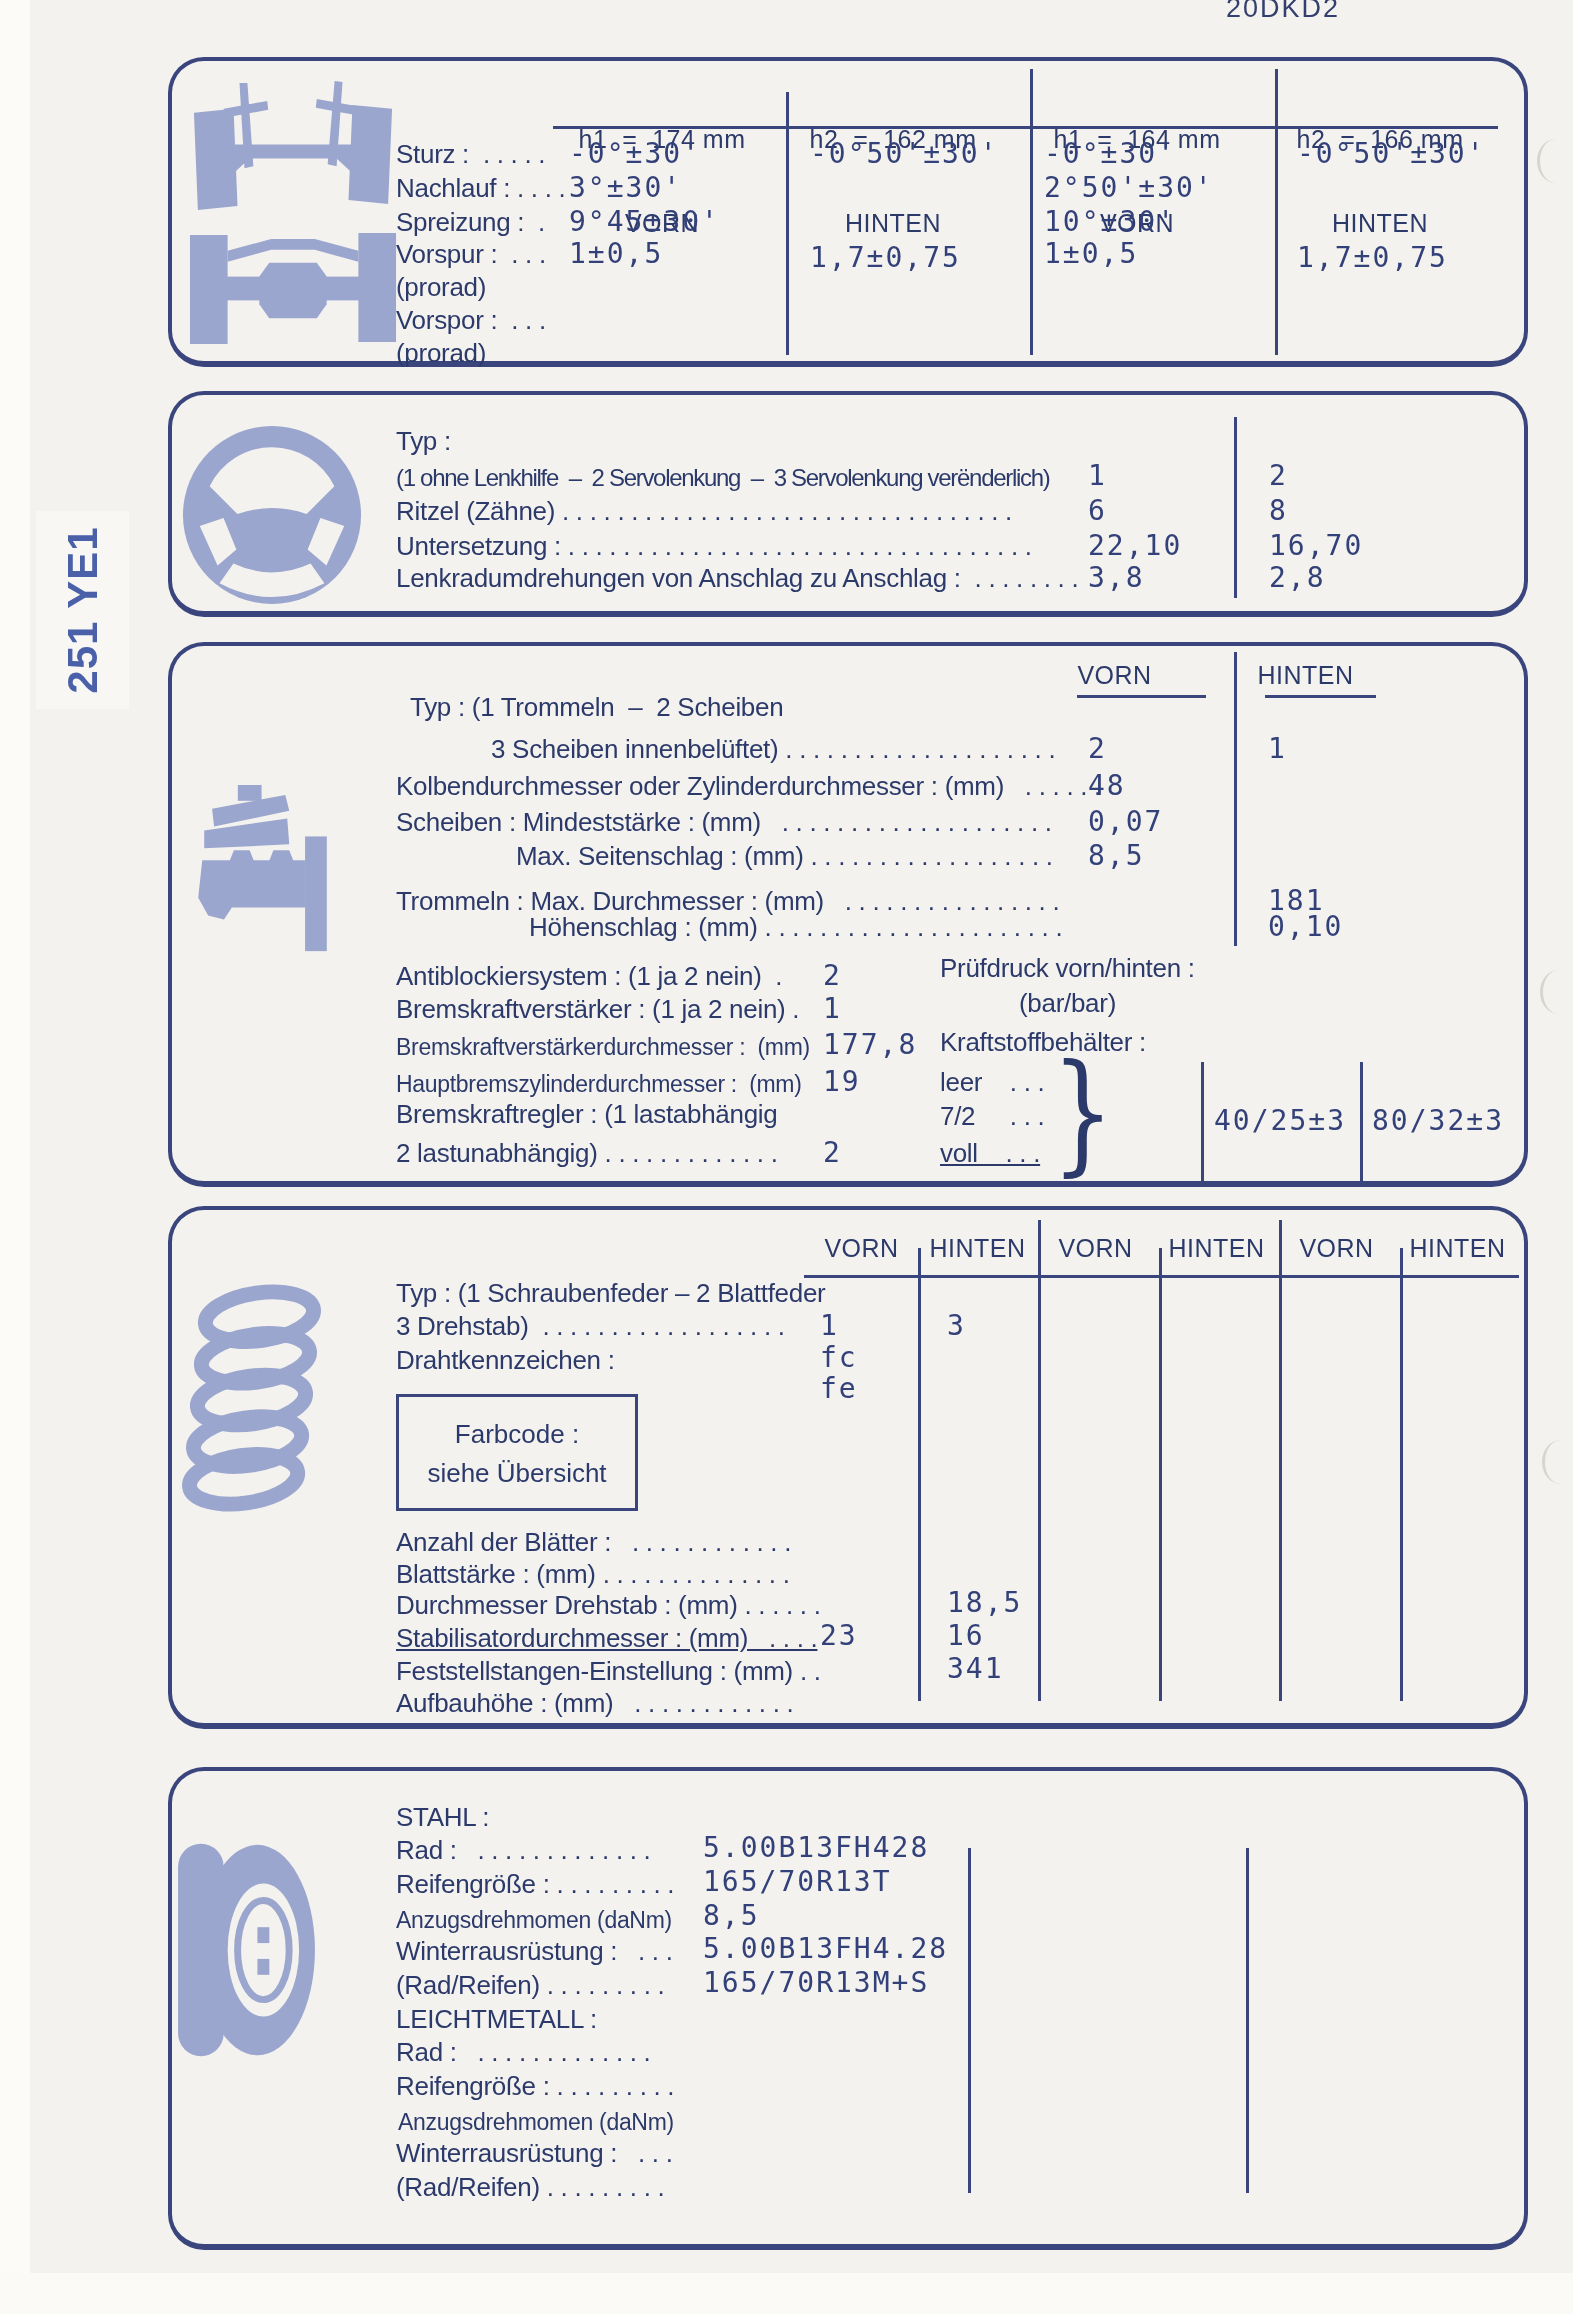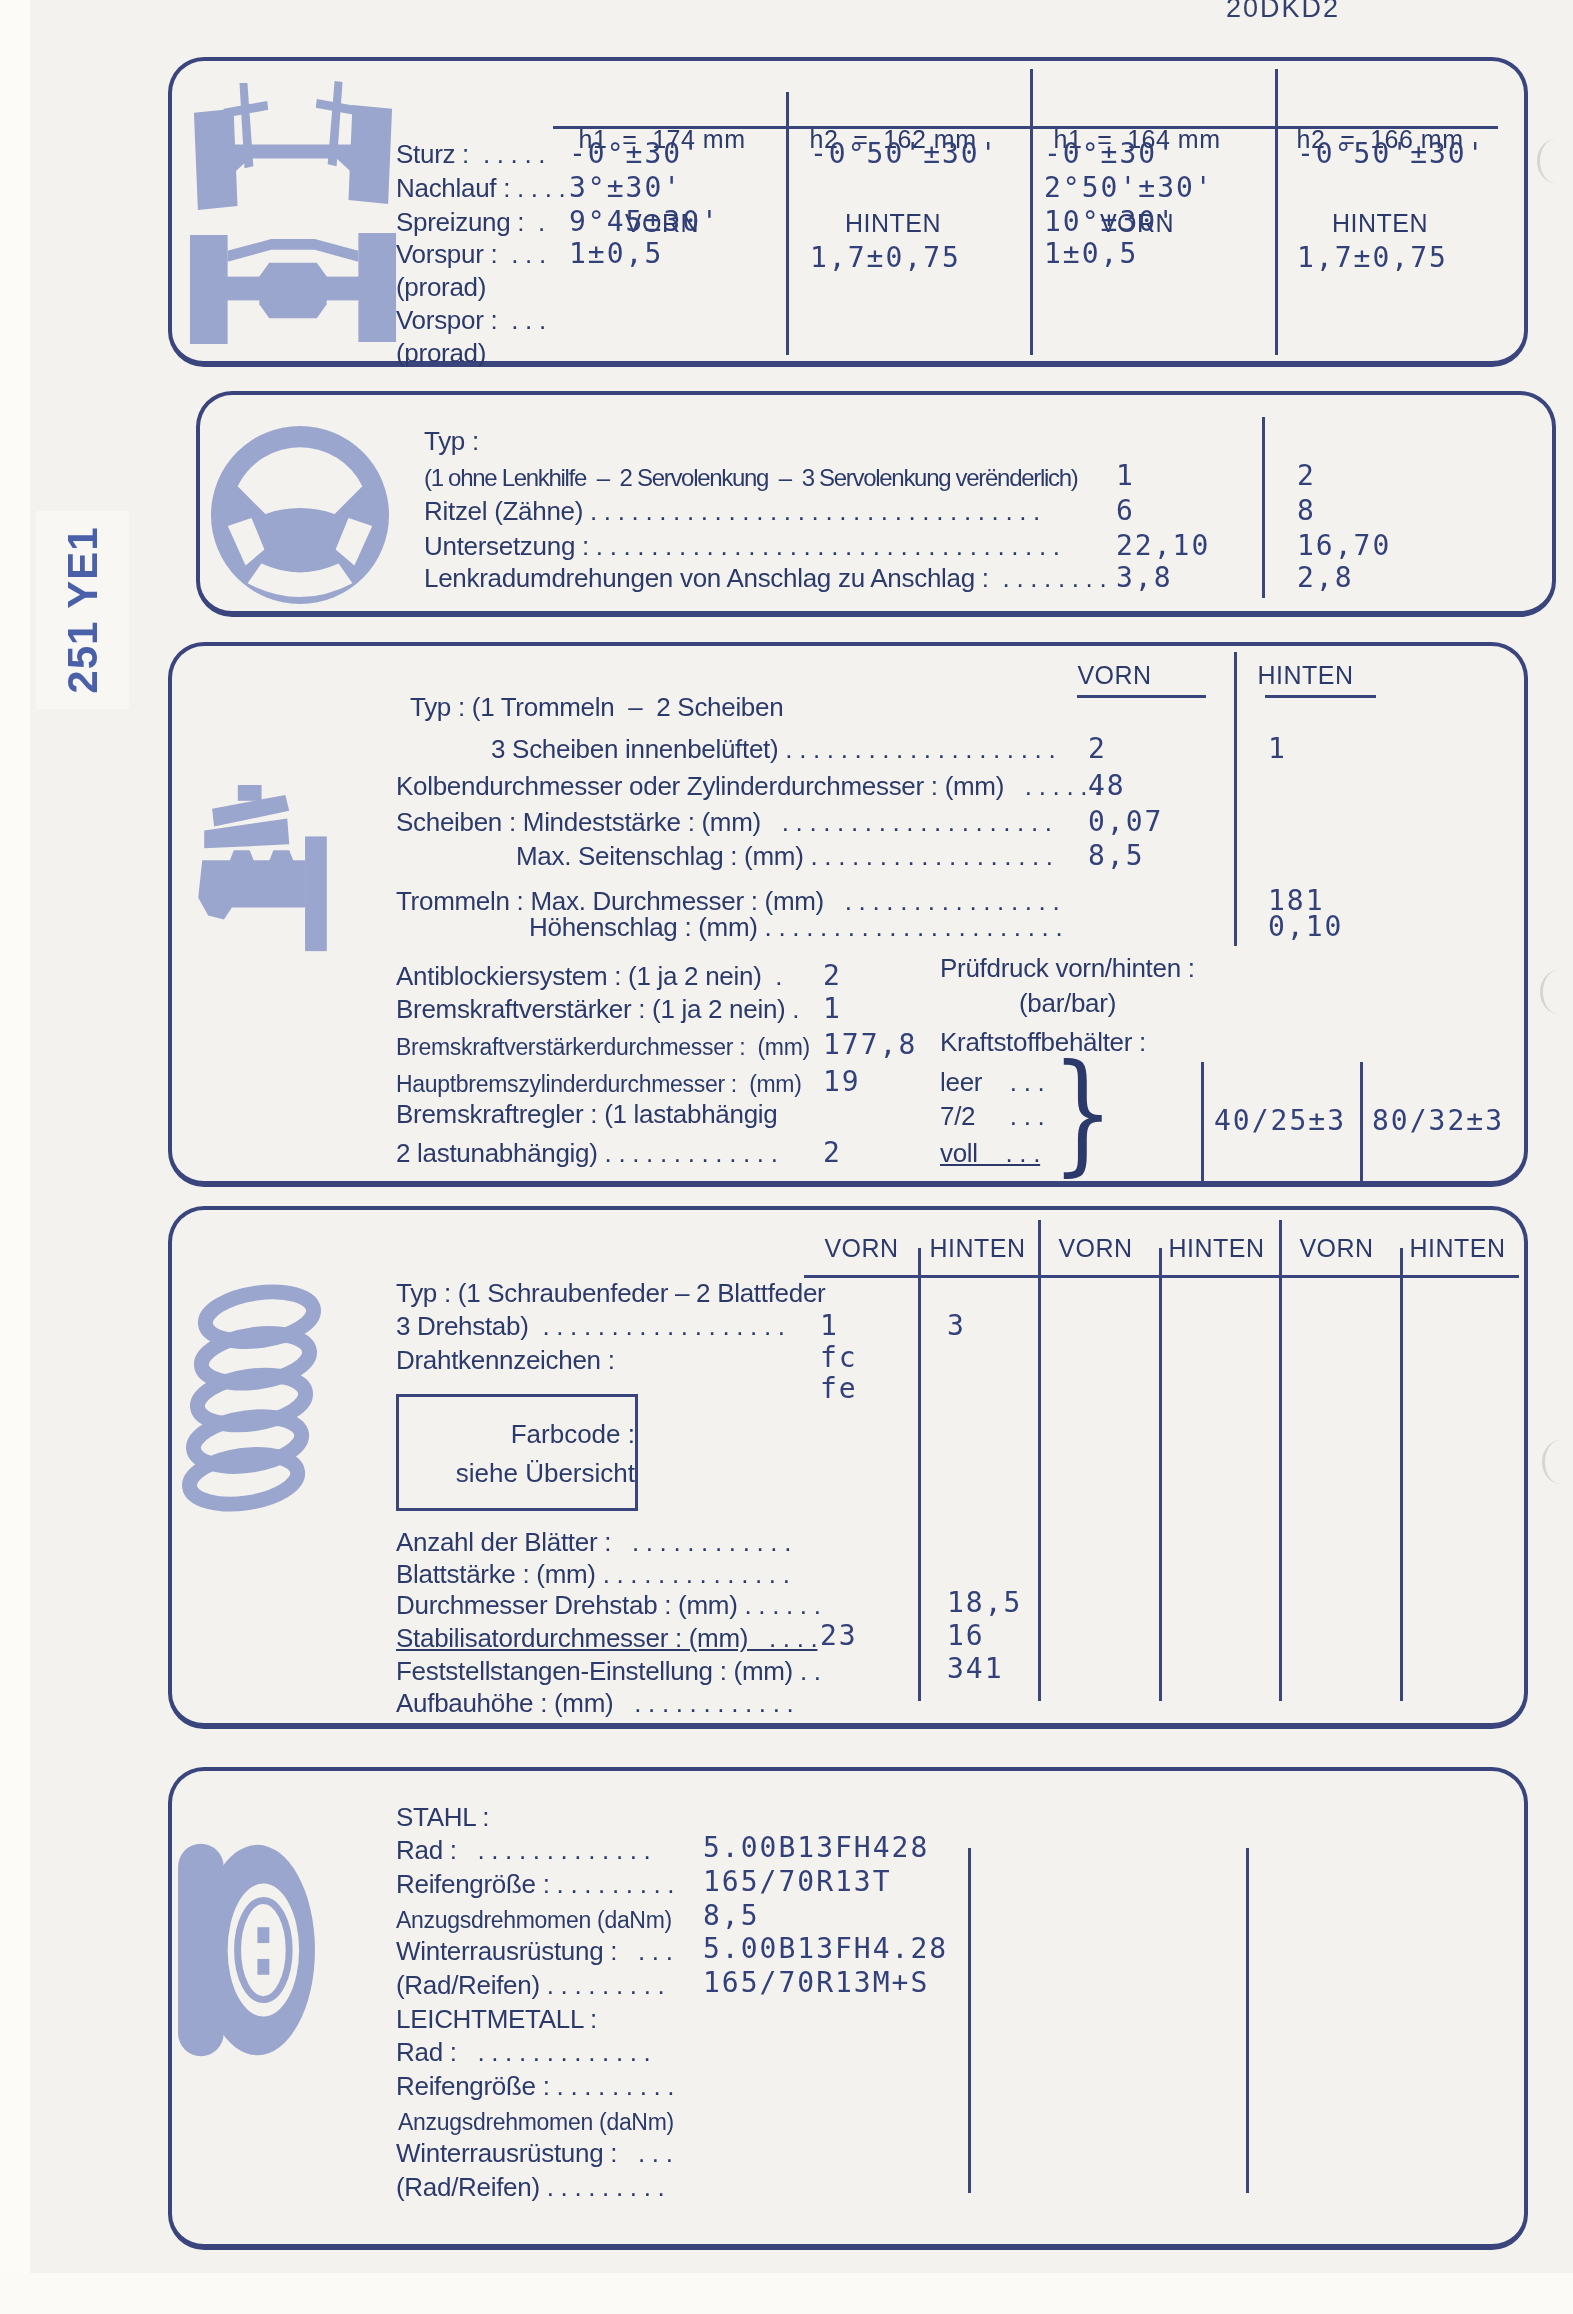--- a/index.html
+++ b/index.html
@@ -18,36 +18,36 @@
   .edge-bottom{position:absolute;left:0;top:2273px;width:1573px;height:42px;background:#fbfaf7;}
   .doc-code{position:absolute;left:1226px;top:-7px;font-size:27px;letter-spacing:2px;
             color:#333f6e;font-family:"Liberation Sans",sans-serif;}
   .side-tab{position:absolute;left:36px;top:511px;width:93px;height:198px;background:#f8f7f4;
             display:flex;align-items:center;justify-content:center;}
   .side-tab span{transform:rotate(-90deg);white-space:nowrap;font-size:42px;font-weight:bold;
                  color:var(--tabblue);letter-spacing:1px;}
   .box{position:absolute;left:168px;width:1360px;border:4px solid var(--line);
        border-bottom-width:6px;border-radius:36px;background:transparent;box-sizing:border-box;}
   .b1{top:57px;height:310px;}
-  .b2{top:391px;height:226px;margin-left:28px;}
+  .b2{top:391px;height:226px;}
   .b3{top:642px;height:545px;}
   .b4{top:1206px;height:523px;}
   .b5{top:1767px;height:483px;}
   .lbl{position:absolute;font-size:26px;line-height:30px;color:var(--ink);
        letter-spacing:-0.3px;white-space:pre;font-family:"Liberation Sans",sans-serif;}
   .sm{font-size:23px;}
   .cond{font-size:24px;letter-spacing:-1.3px;}
   .val{position:absolute;font-family:"DejaVu Sans Mono",monospace;font-size:28px;line-height:30px;
        color:var(--ink2);letter-spacing:2px;white-space:pre;text-align:right;}
   .hdr{position:absolute;font-size:25px;line-height:28px;color:var(--ink);
        text-align:center;letter-spacing:0.5px;white-space:pre;}
   .vline{position:absolute;width:3px;background:var(--line);}
   .hline{position:absolute;height:3px;background:var(--line);}
   .farb-box{position:absolute;left:224px;top:184px;width:236px;height:111px;
-            border:3px solid var(--line);text-align:right;}
+            border:3px solid var(--line);text-align:center;}
   .farb-box .fl1{position:absolute;left:0;right:0;top:22px;font-size:26px;color:var(--ink);}
   .farb-box .fl2{position:absolute;left:0;right:0;top:61px;font-size:26px;color:var(--ink);}
   .brace{position:absolute;left:869px;top:398px;font-size:131px;line-height:137px;
          color:var(--ink);font-family:"DejaVu Serif",serif;transform:scaleX(0.75);}
   .icon{position:absolute;}
   .artifact{position:absolute;width:34px;height:44px;border-left:3px solid #d8d5cf;
             border-radius:50% 0 0 50%;}
 </style>
 </head>
 <body>

